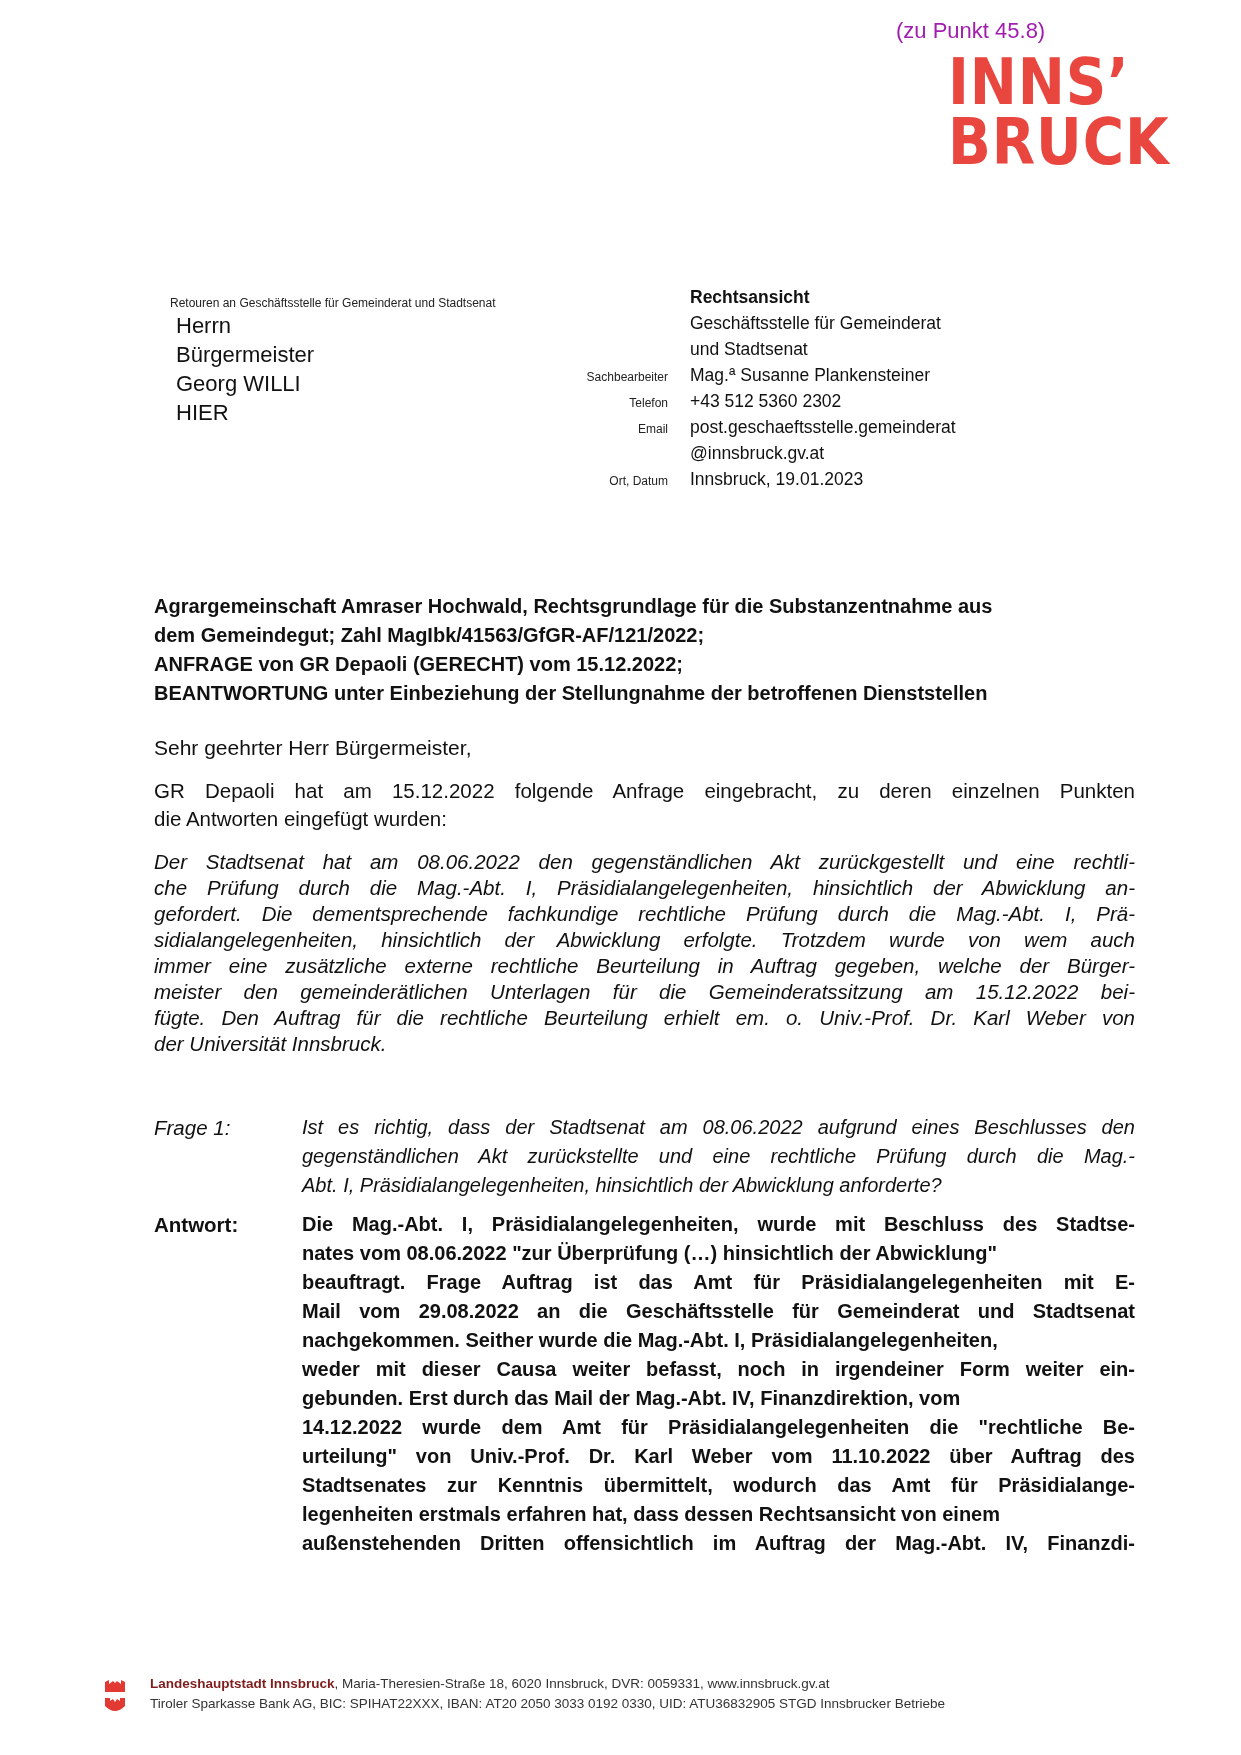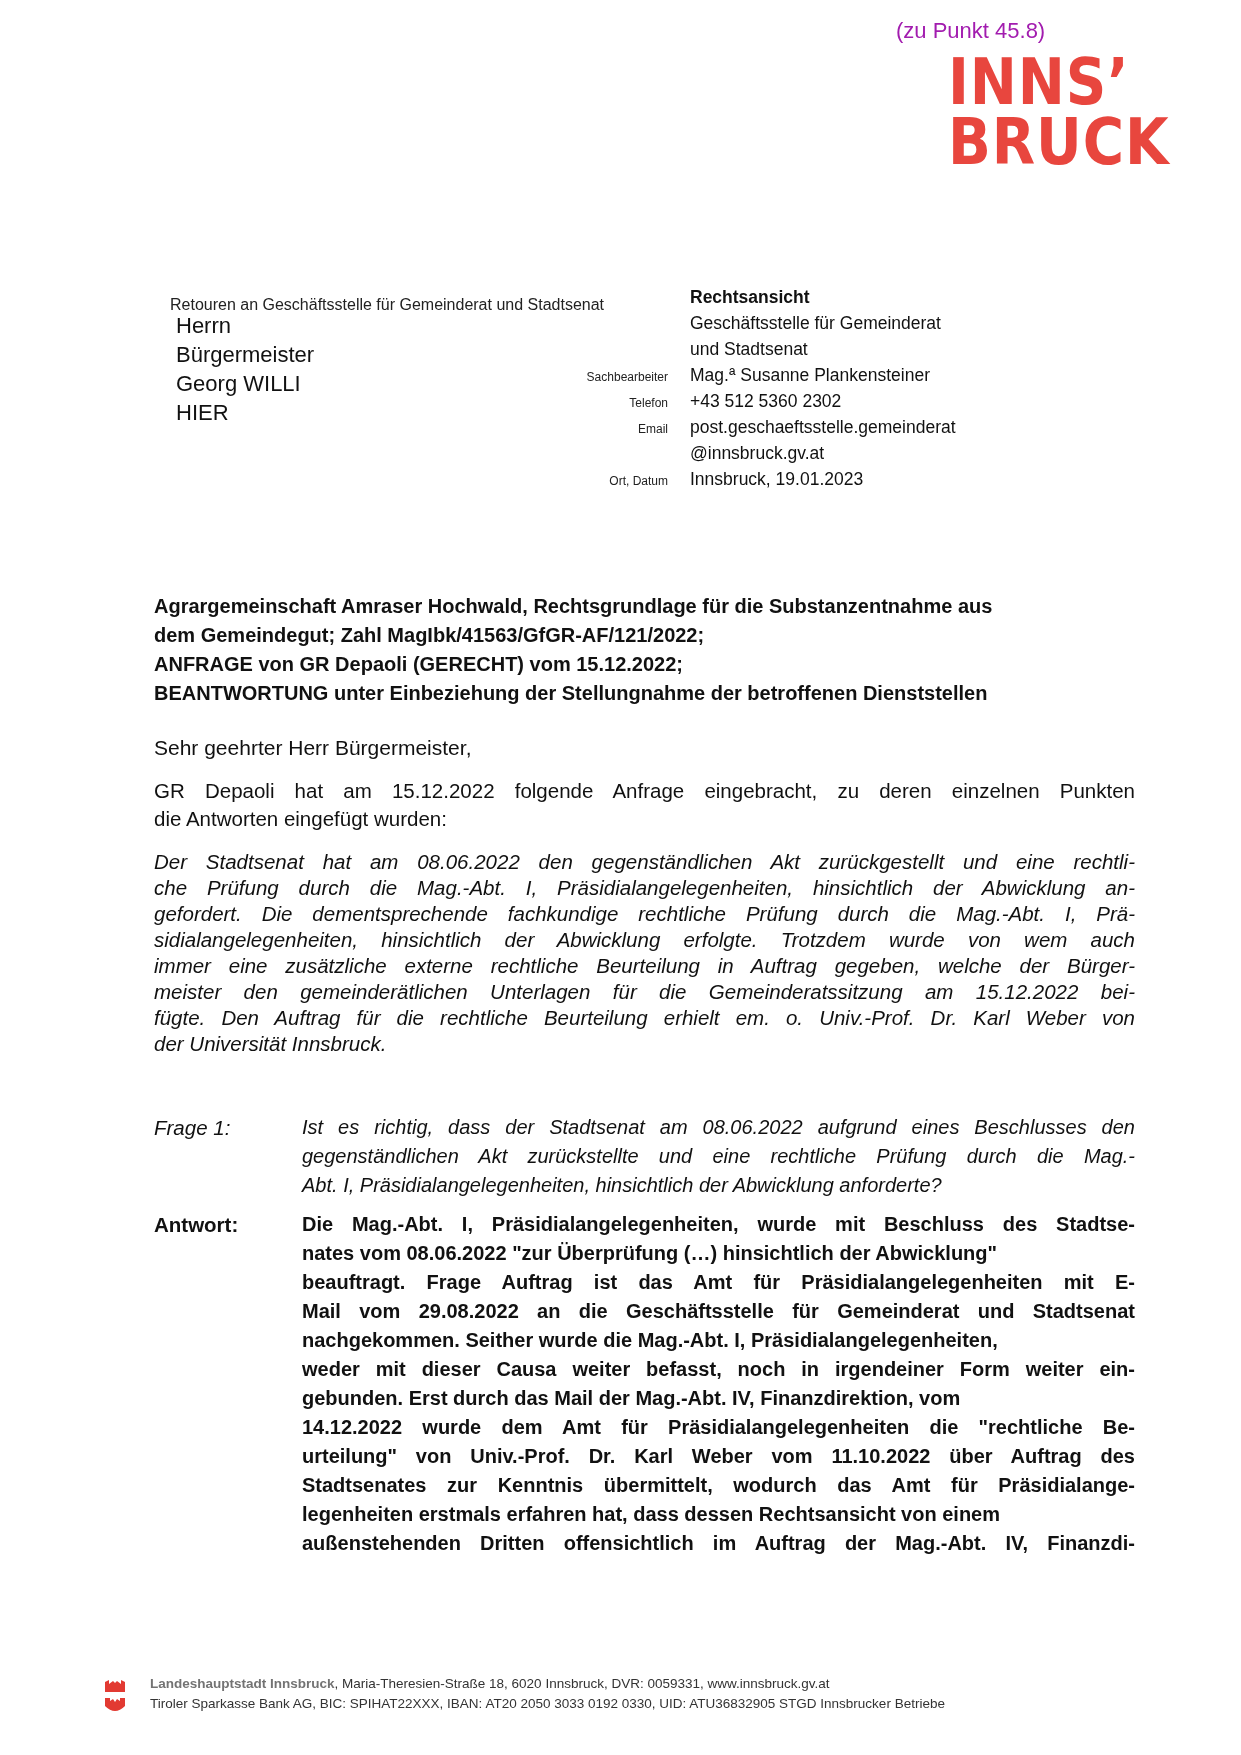--- a/index.html
+++ b/index.html
@@ -4,42 +4,42 @@
 <style>
   html, body { margin: 0; padding: 0; background: #ffffff; }
   body { width: 1241px; height: 1755px; position: relative; overflow: hidden;
          font-family: "Liberation Sans", sans-serif; color: #111111; }
   .abs { position: absolute; white-space: nowrap; }
   #punkt { left: 896px; top: 18px; font-size: 22px; color: #a21caf; }
   #logo { position: absolute; left: 948px; top: 52px; width: 250px; }
   .logo-line { font-family: "DejaVu Sans", sans-serif; font-weight: bold; color: #e8463e;
                font-size: 64px; line-height: 60px; letter-spacing: 1px;
                transform: scaleX(0.88); transform-origin: left top; display: block; }
-  #retouren { left: 160px; top: 296px; font-size: 16px; color: #222; padding-left: 10px; }
+  #retouren { left: 160px; top: 296px; font-size: 12px; color: #222; padding-left: 10px; }
   .addr { left: 176px; font-size: 22px; line-height: 29px; }
   .lbl { position: absolute; right: 573px; font-size: 12px; color: #222; text-align: right; white-space: nowrap; }
   .rv { position: absolute; left: 690px; font-size: 17.5px; white-space: nowrap; color: #111; }
   .rv.b { font-weight: bold; }
   .title { left: 154px; font-size: 20px; font-weight: bold; line-height: 29px; }
   .body { left: 154px; font-size: 21px; }
   .jl { position: absolute; left: 154px; width: 981px; font-size: 20.5px; text-align: justify;
         text-align-last: justify; white-space: nowrap; overflow: visible; }
   .jl.last { text-align-last: left; }
   .it { font-style: italic; }
   .q-label { left: 154px; font-size: 20.5px; font-style: italic; text-align: center; }
   .a-label { left: 154px; font-size: 20.5px; font-weight: bold; }
   .ql { position: absolute; left: 302px; width: 833px; font-size: 20px; font-style: italic;
         text-align: justify; text-align-last: justify; white-space: nowrap; }
   .al { position: absolute; left: 302px; width: 833px; font-size: 20px; font-weight: bold;
         text-align: justify; text-align-last: justify; white-space: nowrap; }
   .ql.last, .al.last { text-align-last: left; }
   #footer { position: absolute; left: 104px; top: 1676px; }
   #footer-icon { position: absolute; left: 0; top: 2px; width: 22px; height: 36px; }
   .fl { position: absolute; left: 46px; font-size: 13.5px; color: #333; white-space: nowrap; }
-  .fl b { color: #737373; text-align: center; }
+  .fl b { color: #7f1d1d; text-align: center; }
 </style>
 </head>
 <body>
 
 <div class="abs" id="punkt">(zu Punkt 45.8)</div>
 <div id="logo">
   <span class="logo-line">INNS’</span>
   <span class="logo-line">BRUCK</span>
 </div>
 

